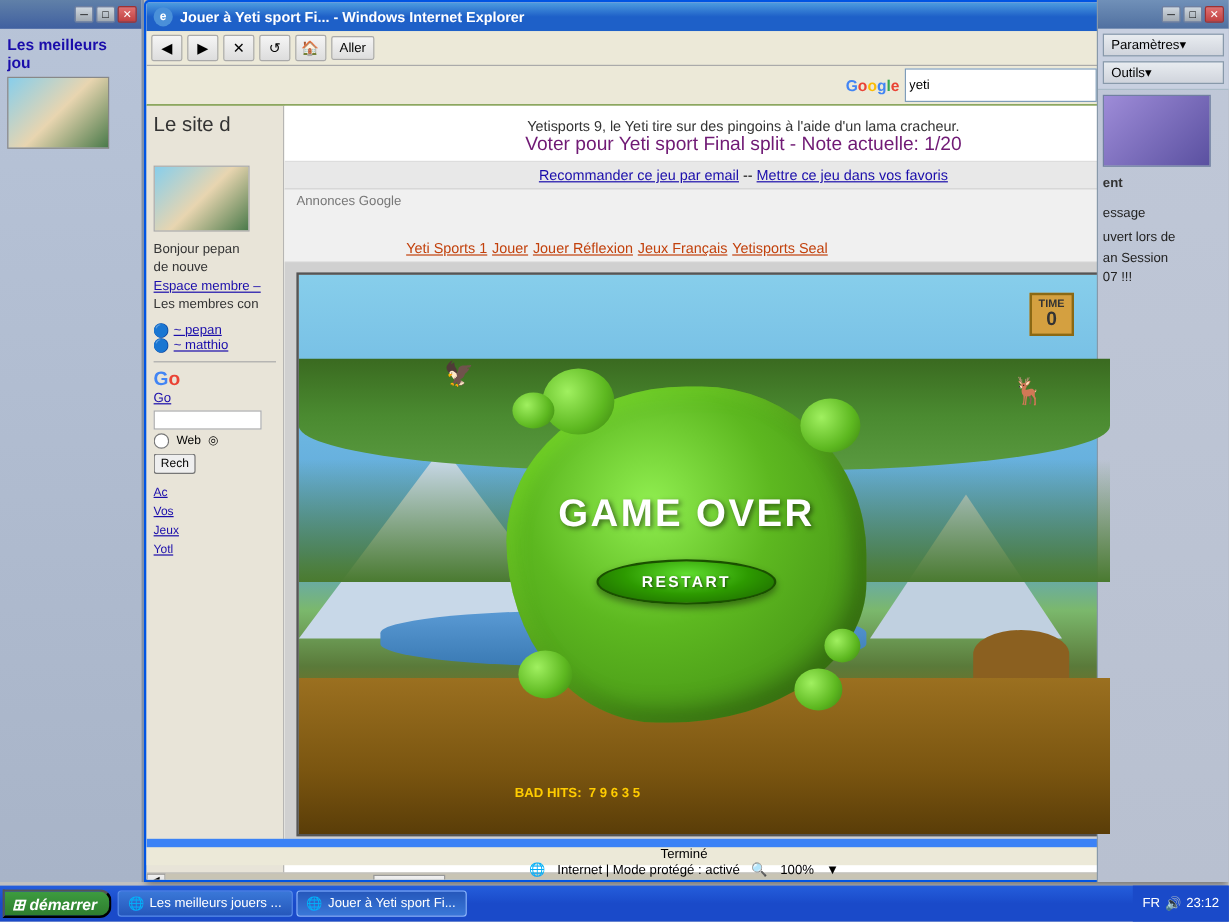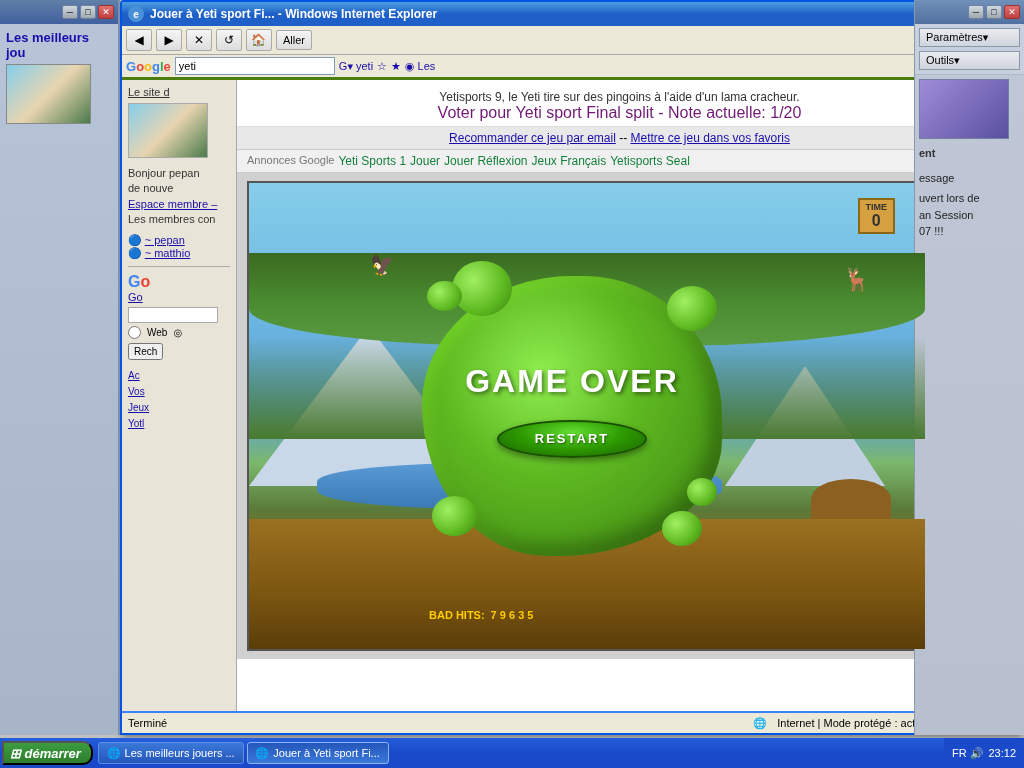--- a/index.html
+++ b/index.html
@@ -175,64 +175,66 @@
       background: linear-gradient(to bottom, #f5f5f5, #ddd);
       border: 1px solid #aaa;
       border-radius: 2px;
       font-size: 11px;
       cursor: pointer;
     }
     
     .google-toolbar {
       background: #ece9d8;
       padding: 2px 4px;
-      border-bottom: 3px solid #4d7c0f;
+      border-bottom: 1px solid #4d7c0f;
       display: flex;
       align-items: center;
       gap: 4px;
       font-size: 11px;
+      justify-content: flex-end;
     }
     .google-logo {
       font-size: 13px;
       font-weight: bold;
       color: #4285F4;
     }
     .google-logo span:nth-child(1) { color: #4285F4; }
     .google-logo span:nth-child(2) { color: #EA4335; }
     .google-logo span:nth-child(3) { color: #FBBC05; }
     .google-logo span:nth-child(4) { color: #4285F4; }
     .google-logo span:nth-child(5) { color: #34A853; }
     .google-logo span:nth-child(6) { color: #EA4335; }
     .google-search-input {
       width: 160px;
-      height: 18px;
+      height: 28px;
       border: 1px solid #7f9db9;
       font-size: 11px;
       padding: 0 3px;
     }
     .toolbar-link {
       color: #1a0dab;
       text-decoration: none;
       font-size: 11px;
       cursor: pointer;
     }
 
     
     .browser-statusbar {
       position: absolute;
-      bottom: 0;
+      bottom: 12px;
       left: 0;
       width: 100%;
       height: 22px;
       background: #ece9d8;
-      border-top: 2px solid #3b82f6;
+      border-top: 7px solid #3b82f6;
       display: flex;
       align-items: center;
       padding: 0 6px;
       font-size: 11px;
+      flex-direction: column;
     }
     .status-text { flex: 1; }
     .status-right {
       display: flex;
       align-items: center;
       gap: 10px;
       font-size: 11px;
     }
 
     
@@ -246,24 +248,23 @@
     .sidebar {
       width: 115px;
       background: #e8e4d8;
       border-right: 1px solid #aaa;
       padding: 6px;
       font-size: 11px;
       overflow-y: auto;
       flex-shrink: 0;
     }
     .sidebar-site-title {
-      font-size: 11px;
-      margin-bottom: 5px;
+      font-size: 17px;
+      margin-bottom: 24px;
       color: #333;
-      text-decoration: underline;
     }
     .sidebar-image {
       width: 80px;
       height: 55px;
       background: linear-gradient(135deg, #87ceeb 0%, #e8d5b0 50%, #4a7a4a 100%);
       margin-bottom: 8px;
       border: 1px solid #aaa;
     }
     .sidebar-section {
       font-size: 11px;
@@ -373,22 +374,24 @@
     .game-nav {
       background: #f0f0f0;
       padding: 4px 10px;
       display: flex;
       align-items: flex-start;
       gap: 4px;
       font-size: 12px;
       border-bottom: 1px solid #ccc;
     }
     .game-nav-link {
-      color: #15803d;
-      cursor: pointer;
+      color: #c2410c;
+      text-decoration: underline;
+      cursor: pointer;
+      margin-top: 38px;
     }
     .game-nav-adwords {
       color: #777;
       font-size: 11px;
     }
 
     
     .game-canvas-wrapper {
       padding: 8px 10px 8px;
       background: #d0d0d0;

